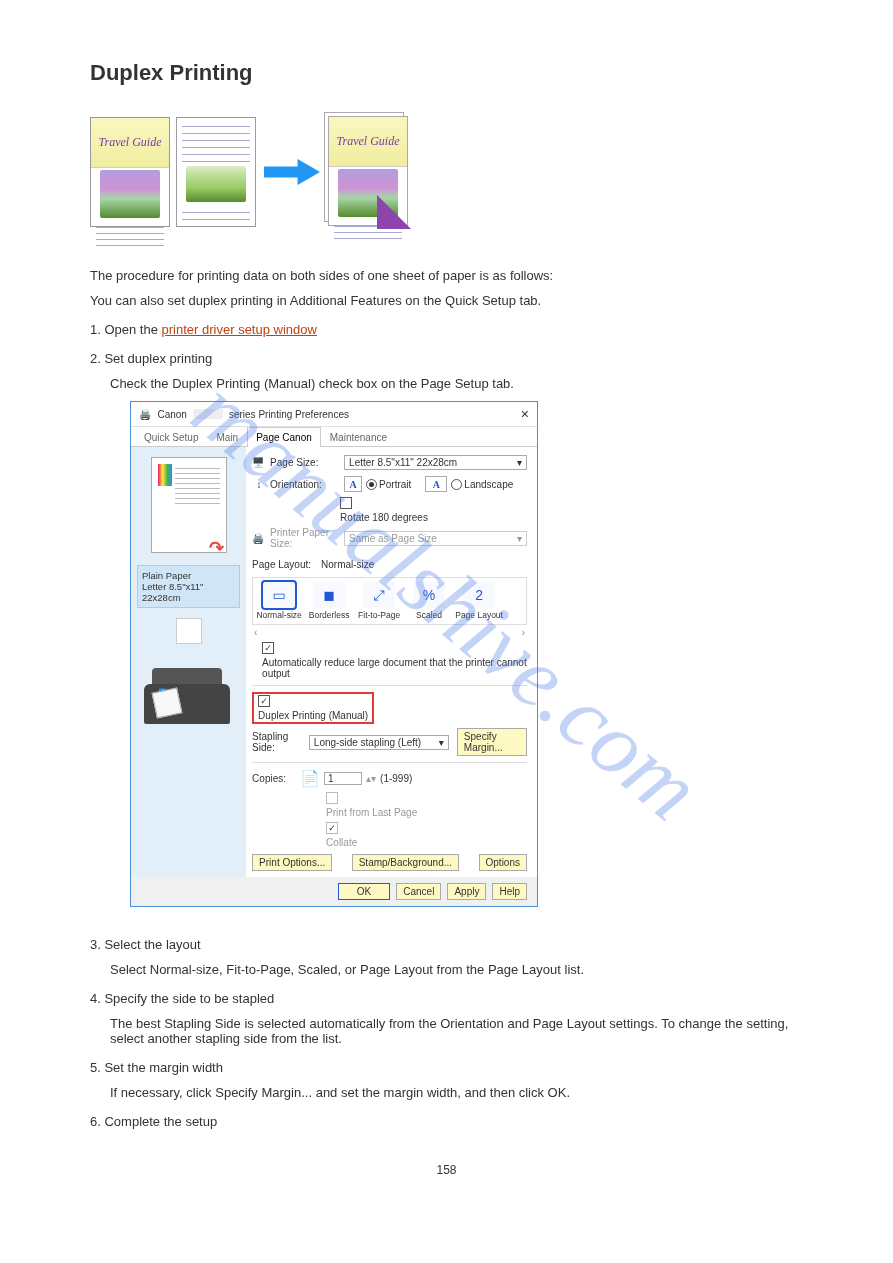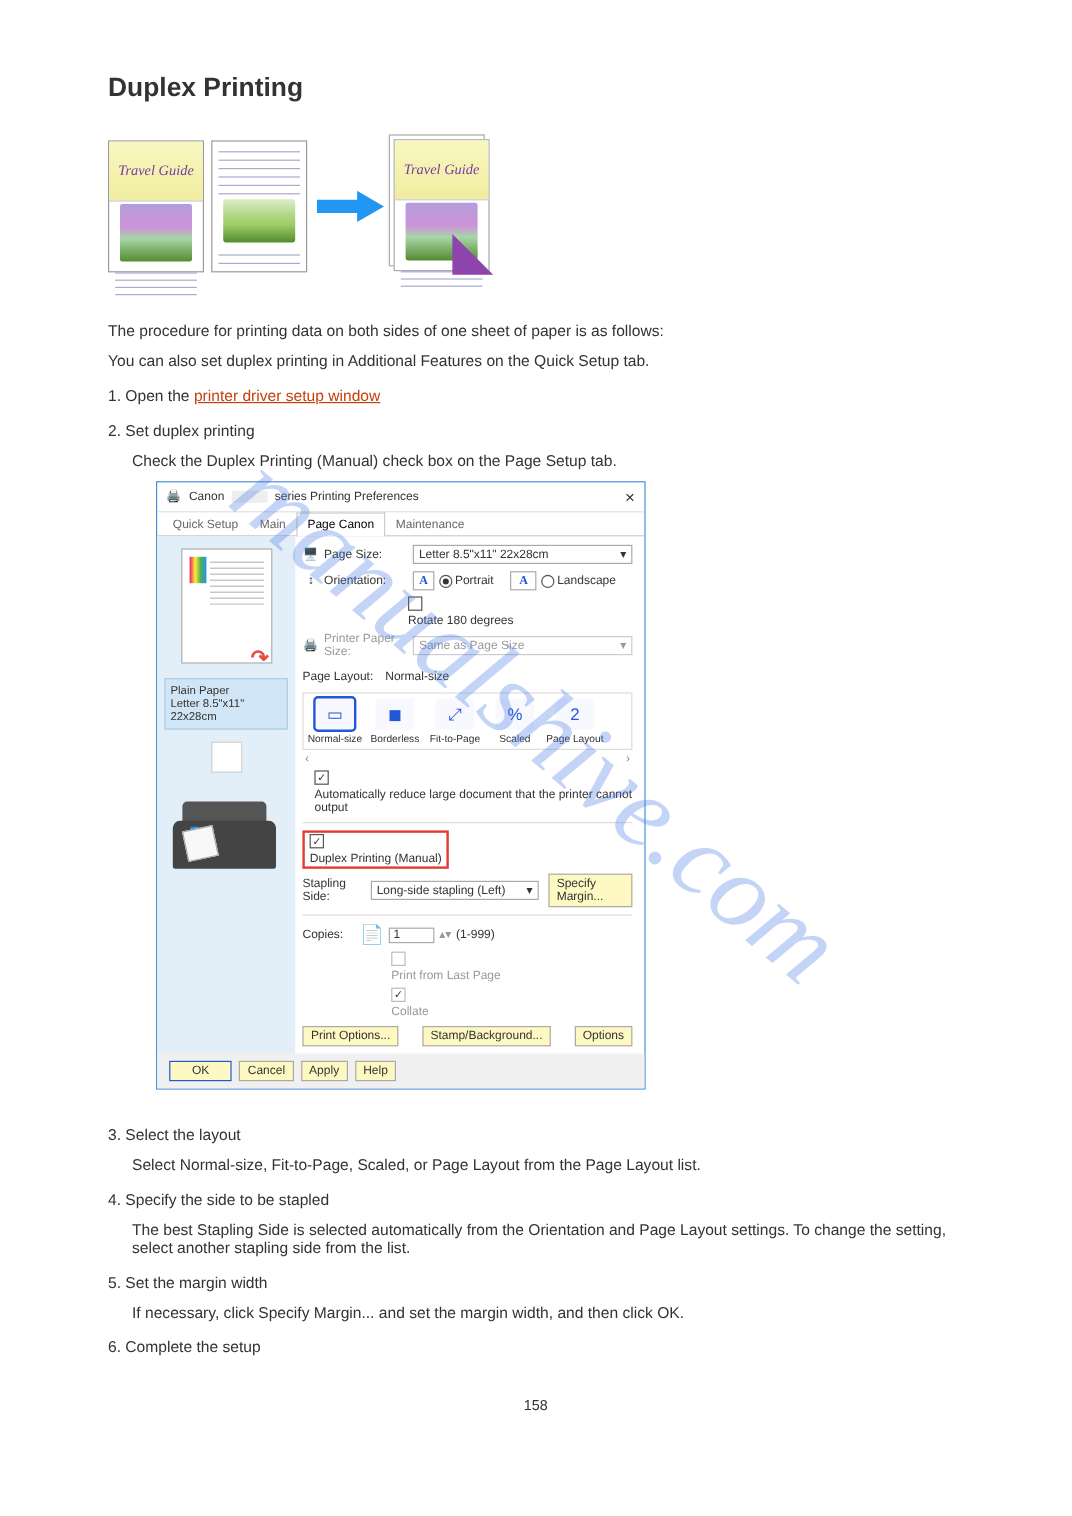--- a/index.html
+++ b/index.html
@@ -225,21 +225,21 @@
   .scroll-hints { display: flex; justify-content: space-between; color: #888; padding: 0 2px; font-size: 10px;}
   .highlight-box {
     border: 2px solid #e53935;
     padding: 1px 4px;
     display: inline-flex;
   }
   .btn { border: 1px solid #aaa; padding: 2px 6px; font-size: 10px; background: #fef9c3; }
   .btn.primary { border-color: #2257d8; padding: 2px 18px; }
   .spinner { width: 30px; border: 1px solid #aaa; padding: 0 3px; font-size: 10px; }
   .footer-row { display: flex; justify-content: space-between; gap: 6px; margin-top: 6px;}
-  .dlg-footer { padding: 6px 10px; display:flex; gap:6px; background: #f0f0f0;}
+  .dlg-footer { padding: 6px 10px; display:flex; justify-content:flex-end; gap:6px; background: #f0f0f0;}
   .sep { border-top: 1px solid #ddd; margin: 6px 0;}
 
   .watermark {
     position: absolute;
     left: 50%; top: 50%;
     transform: translate(-50%, -50%) rotate(40deg);
     font-size: 90px;
     color: rgba(70,120,230,0.32);
     font-style: italic;
     font-family: Georgia, serif;

